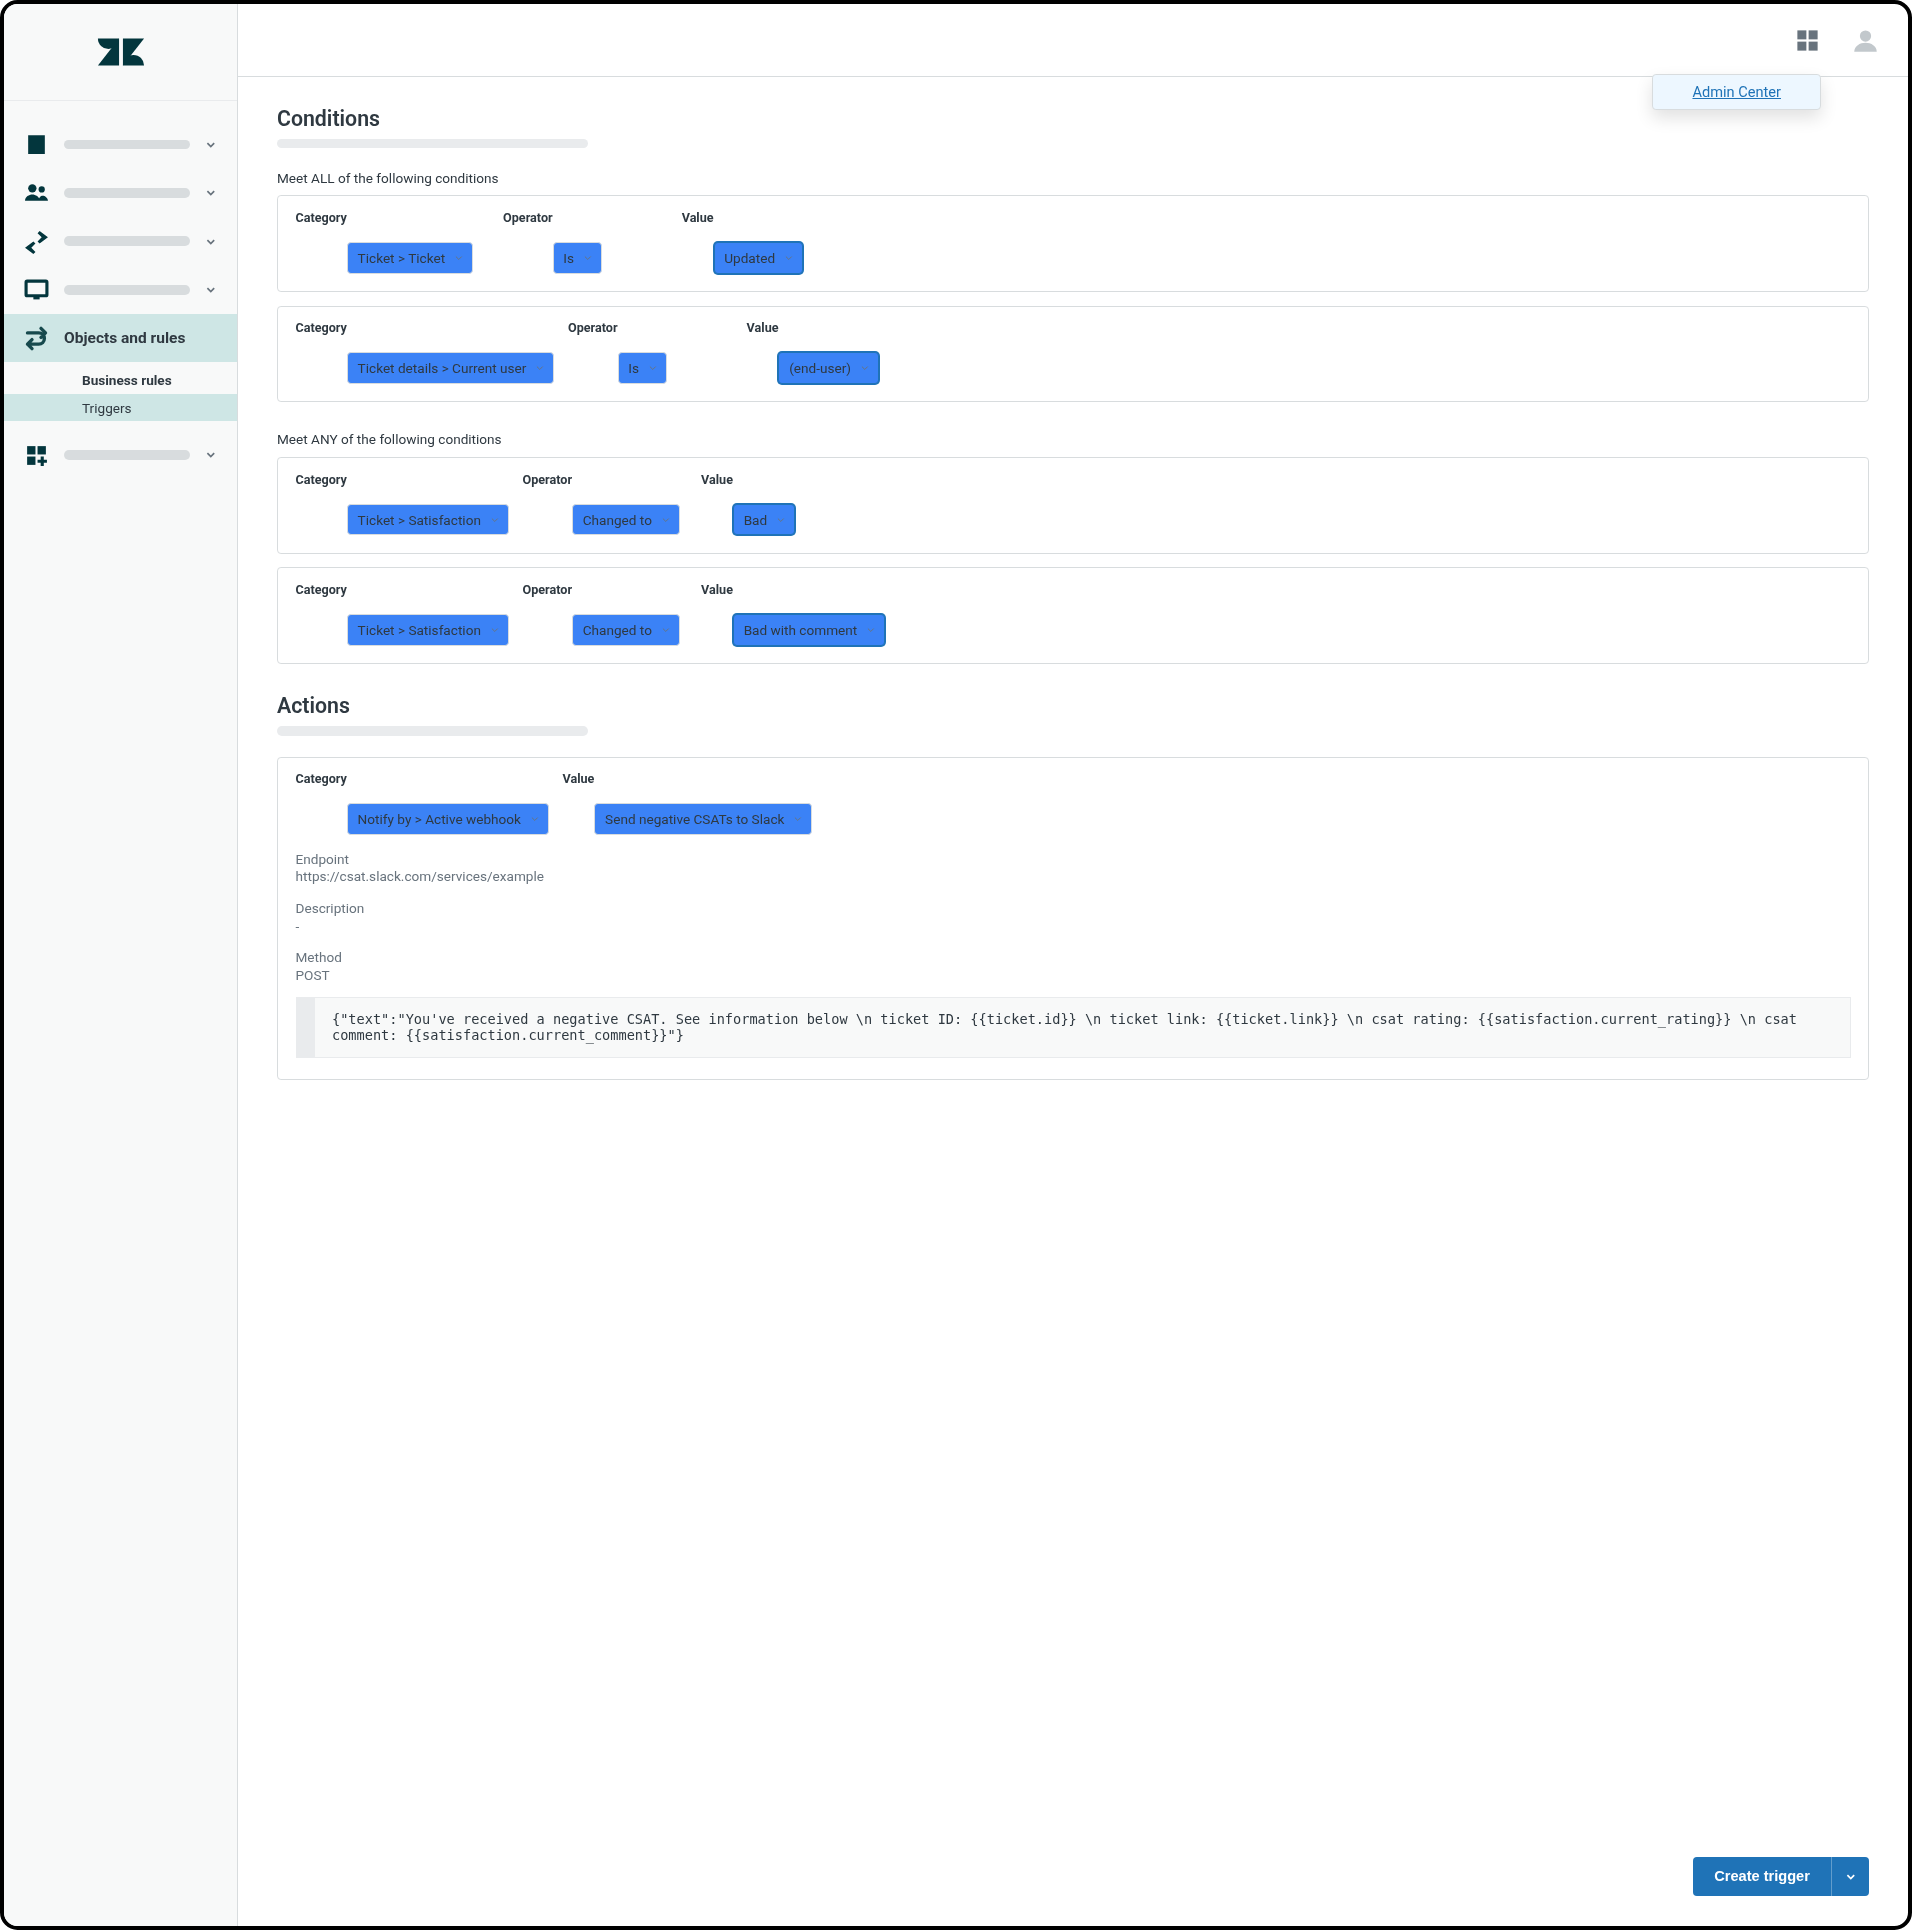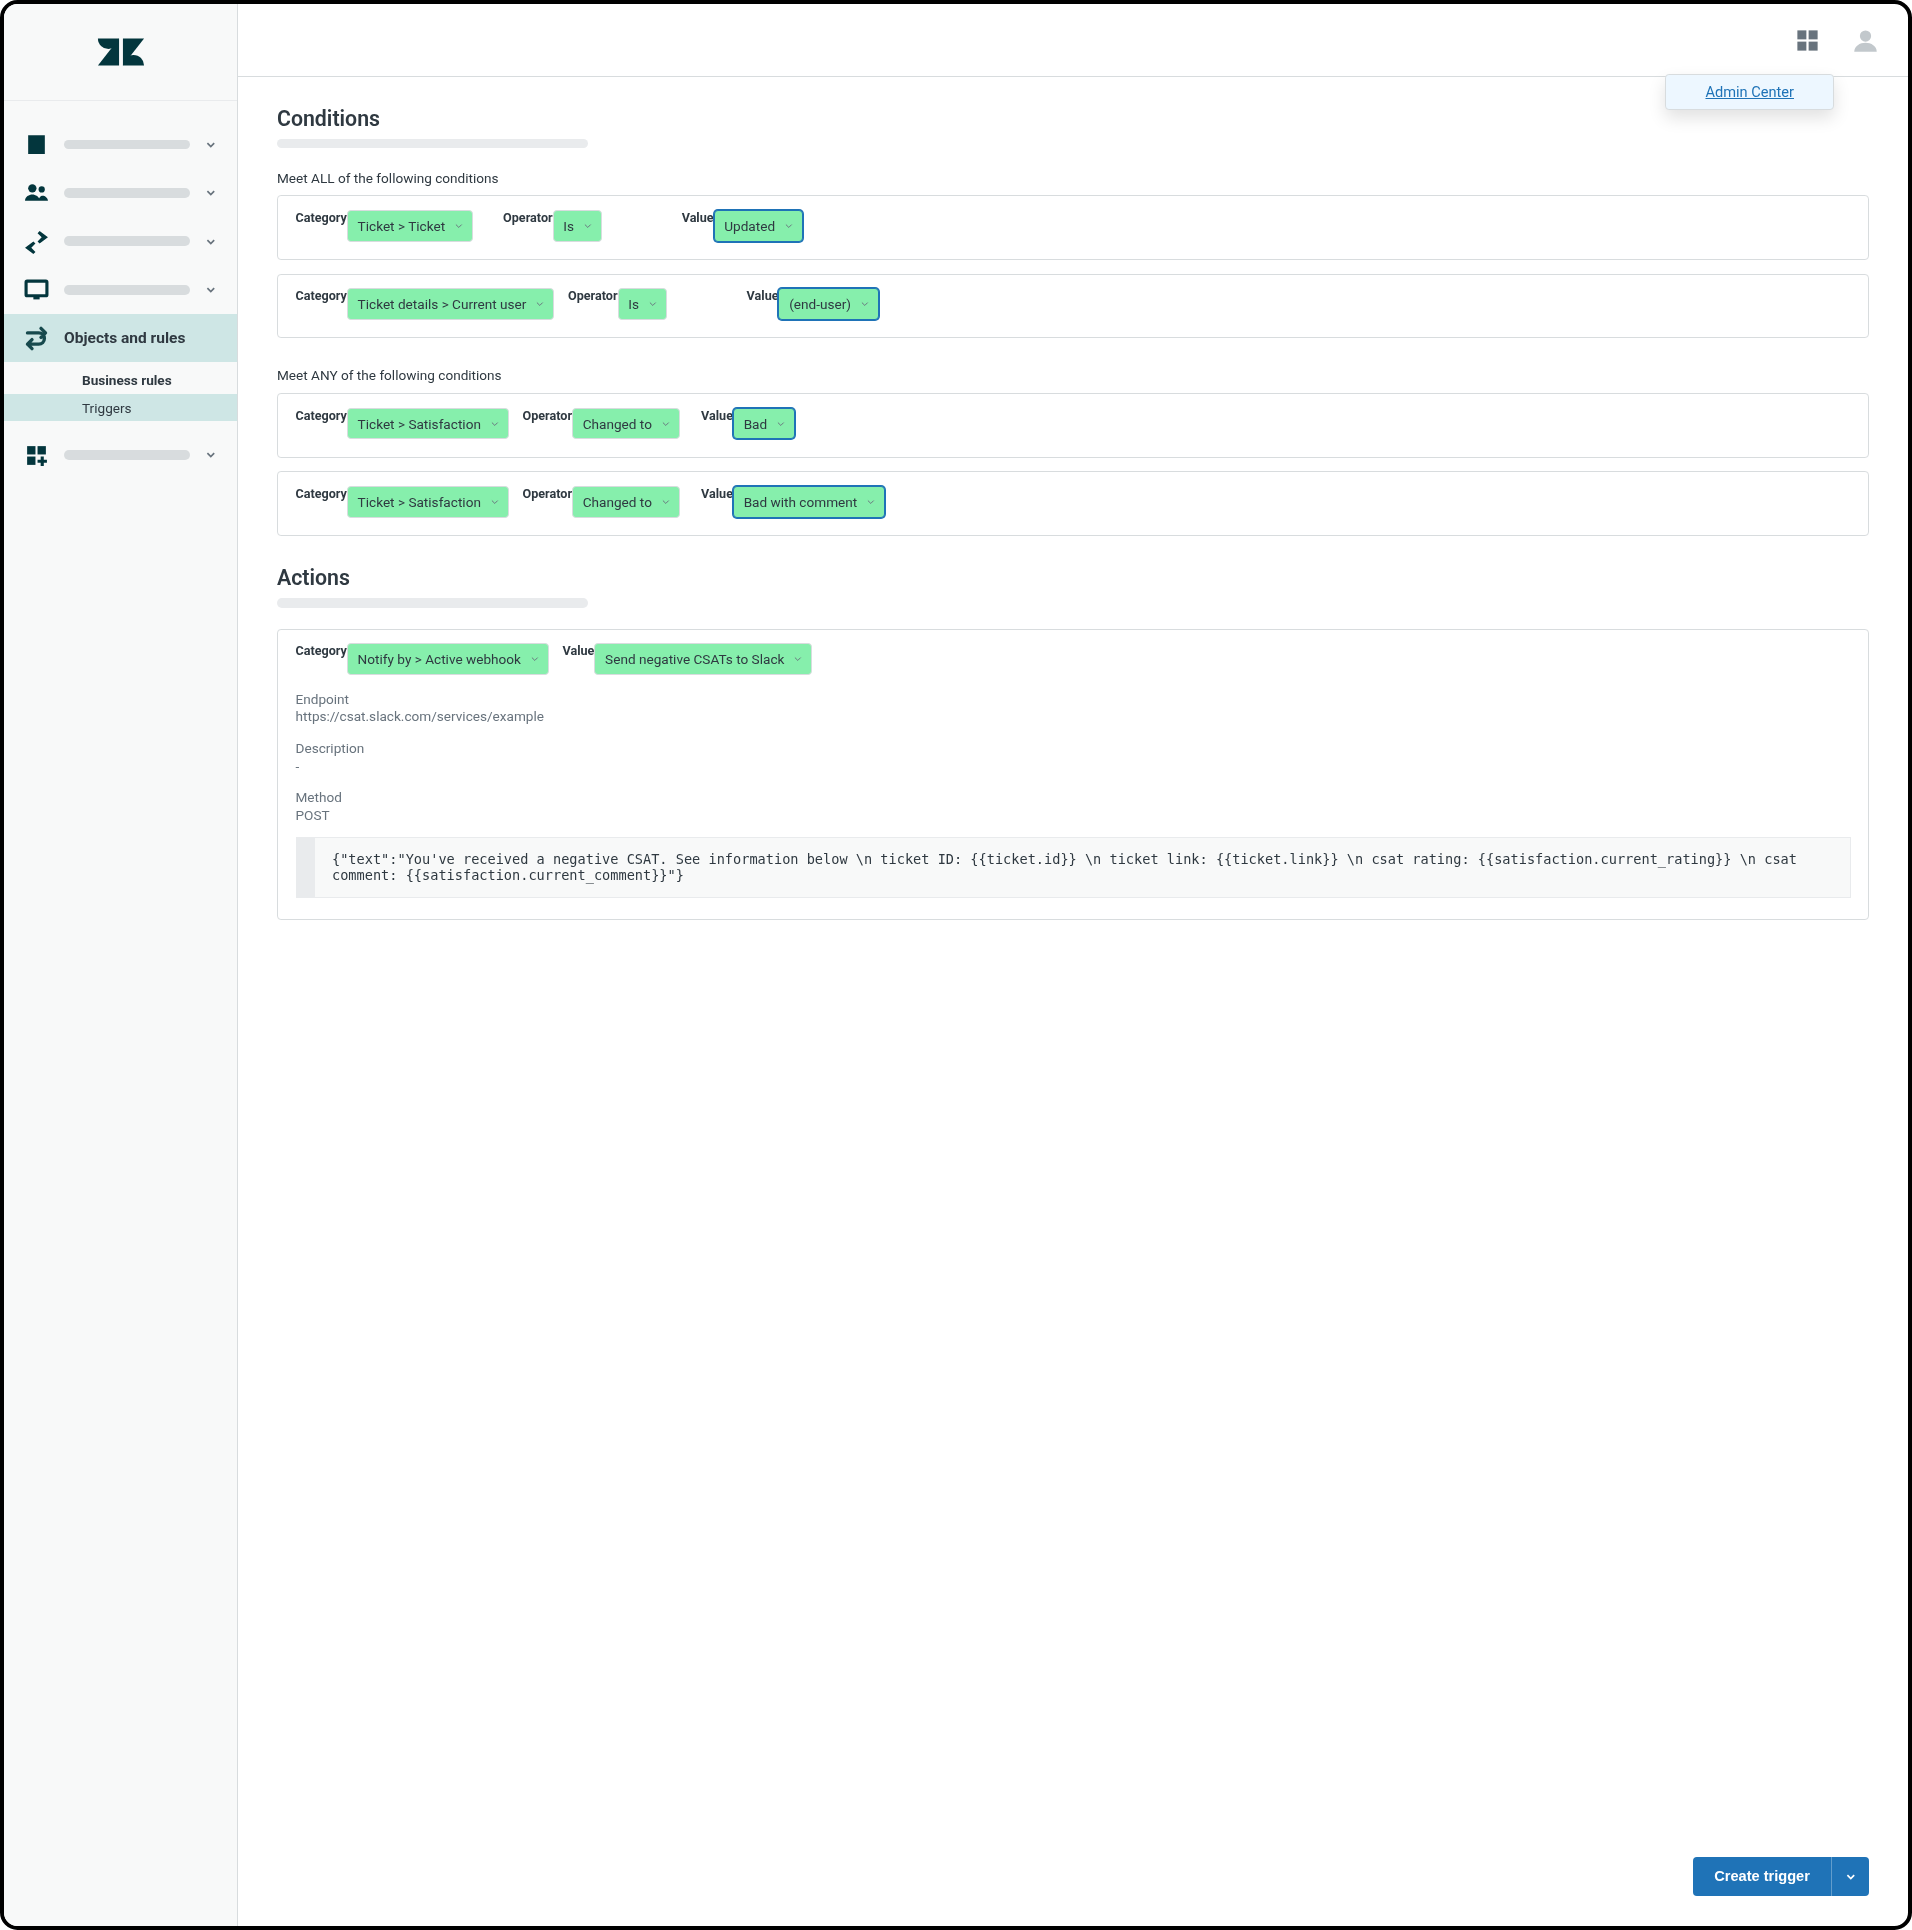--- a/index.html
+++ b/index.html
@@ -93,21 +93,21 @@
     padding: 0 29px;
     gap: 31px;
   }
   .topbar .grid-icon, .topbar .user-icon {
     color: #68737d;
     cursor: pointer;
   }
   .dropdown-popup {
     position: absolute;
     top: 70px;
-    right: 74px;
+    right: 87px;
     background: #edf7ff;
     border: 1px solid #d8dcde;
     border-radius: 3.9px;
     padding: 7.8px 39px;
     box-shadow: 0 7.8px 17.5px rgba(0,0,0,0.12);
   }
   .dropdown-popup a {
     color: #1f73b7;
     text-decoration: underline;
     font-size: 14.6px;
@@ -148,29 +148,30 @@
   .col.op  { flex: 0 0 165px; text-align: right; }
   .col.val { flex: 0 0 204px; }
   .col-label {
     font-size: 12.6px;
     font-weight: 700;
     margin-bottom: 5.8px;
   }
   .select {
     border: 1px solid #d8dcde;
     border-radius: 3.9px;
-    background: #86efac;
+    background: #3b82f6;
     padding: 6.8px 27px 6.8px 9.7px;
     font-size: 13.6px;
     color: #2f3941;
     position: relative;
     cursor: pointer;
     white-space: nowrap;
     overflow: hidden;
     text-overflow: ellipsis;
+    margin-top: 32px;
   }
   .select.highlight {
     border: 1px solid #1f73b7;
     box-shadow: 0 0 0 1px #1f73b7;
   }
   .select .chev {
     position: absolute;
     right: 7.8px;
     top: 50%;
     transform: translateY(-50%);

